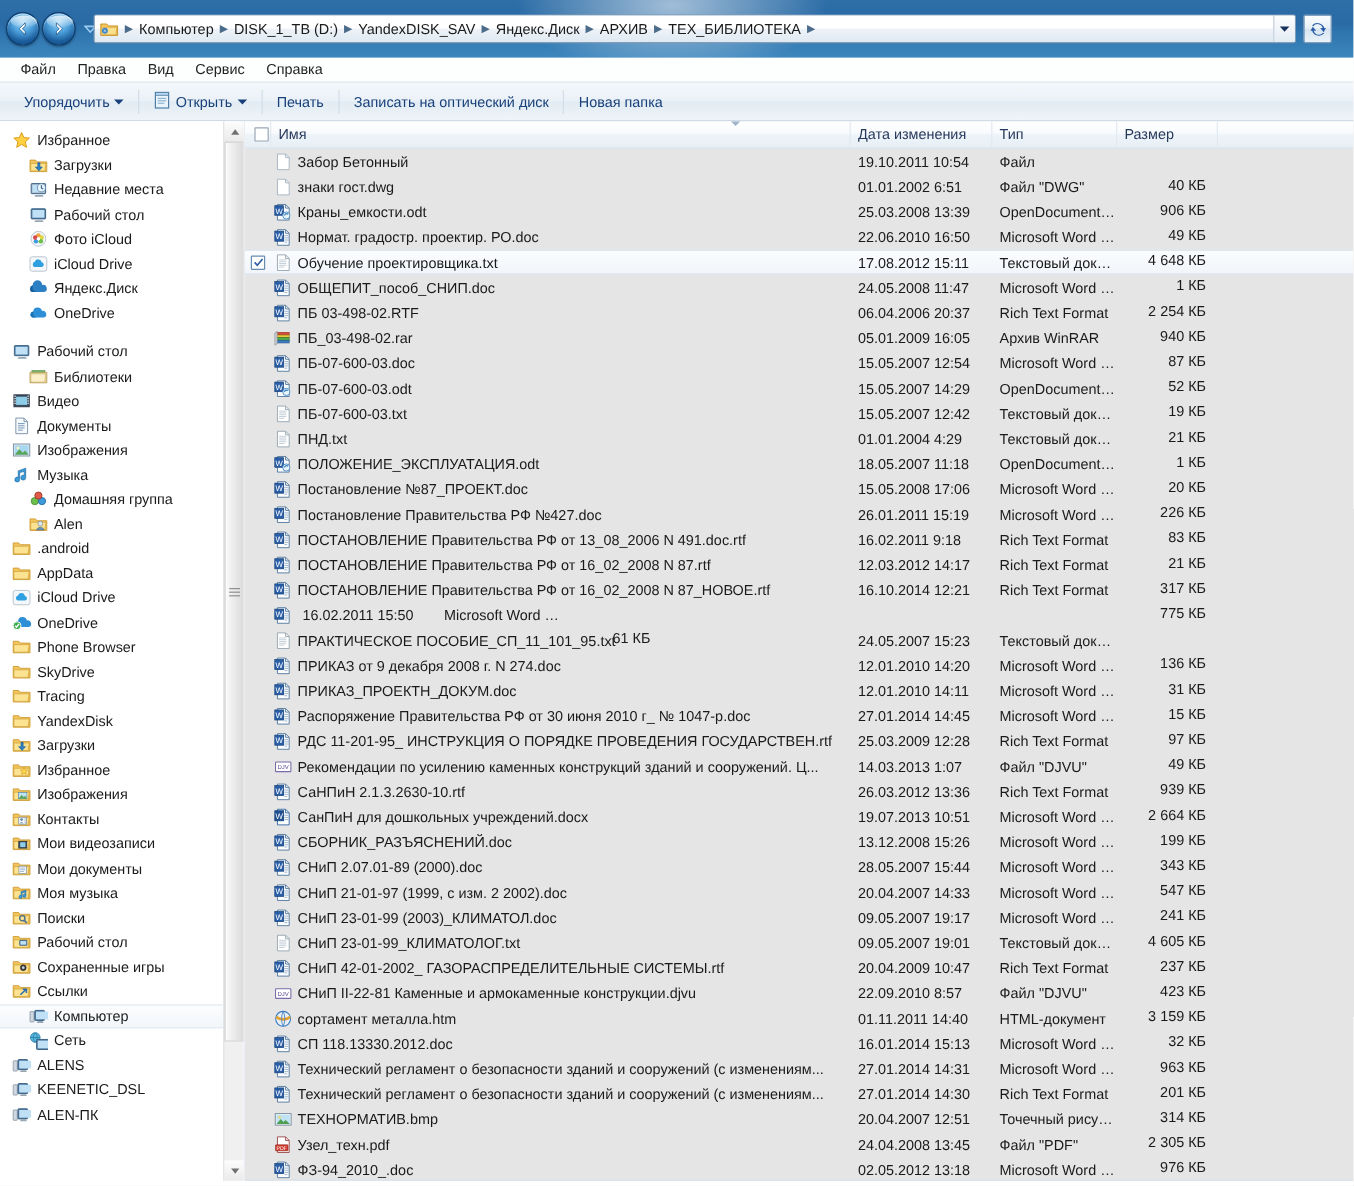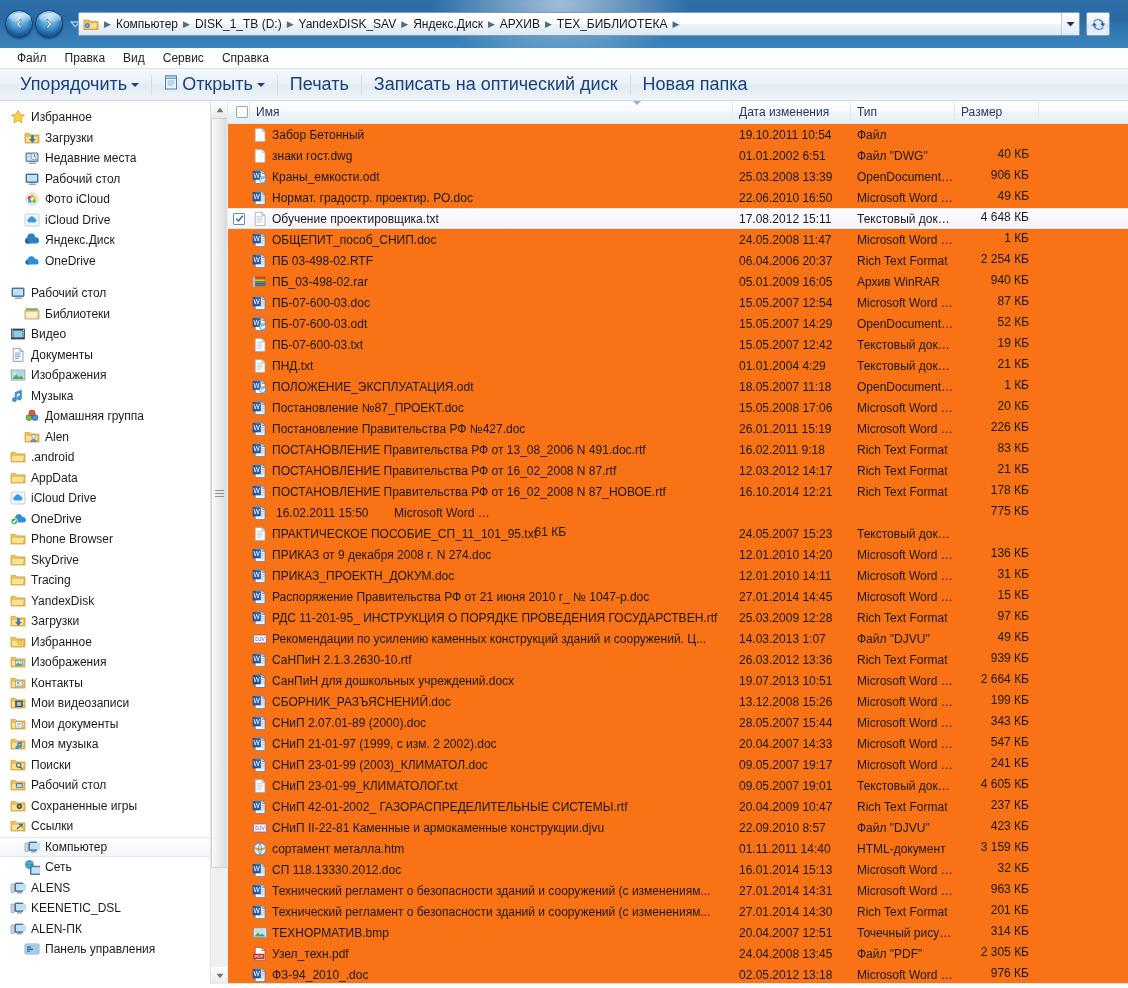--- a/index.html
+++ b/index.html
@@ -94,31 +94,31 @@
   
   .toolbar {
     height: 32px;
     background: linear-gradient(to bottom,#f4f8fb 0%,#eaf1f7 48%,#e2ebf3 52%,#eef4f9 100%);
     border-bottom: 1px solid #cfdbe6;
     display: flex; align-items: center;
     padding-left: 12px;
   }
   .tbitem {
     display: flex; align-items: center; gap: 4px;
-    padding: 3px 8px; color: #18407a; font-size: 18px; white-space: nowrap;
+    padding: 3px 8px; color: #18407a; font-size: 12px; white-space: nowrap;
   }
   .tbsep { width:1px; height:20px; background:#d2dde7; margin:0 4px; }
   .caret-dn { width:0;height:0;border-left:4px solid transparent;border-right:4px solid transparent;border-top:4px solid #18407a; }
 
   
   .main { display: flex; height: 883px; }
 
   
   .sidebar {
-    width: 228px;
+    width: 204px;
     background: #fff;
     position: relative;
     overflow: hidden;
     border-right: 1px solid #e6ecf2;
   }
   .nav-list { padding-top: 6px; }
   .nav-item {
     height: 20.5px;
     display: flex; align-items: center;
     font-size: 12px; color: #1b1b1b;
@@ -148,21 +148,21 @@
   .sb-thumb {
     position:absolute; left:0; top: 17px; width:17px; height: 750px;
     background: linear-gradient(to right,#fdfdfd 0%,#f2f2f2 25%,#e3e3e3 70%,#dcdcdc 100%);
     border: 1px solid #d2d2d2; border-radius: 1px;
     display:flex;align-items:center;justify-content:center;
   }
   .grip { width: 9px; }
   .grip div { height:1px; background:#8f8f8f; margin:2px 0; }
 
   
-  .filepane { flex: 1; background: #f97316; position: relative; overflow: hidden; }
+  .filepane { flex: 1; background: #e5e5e5; position: relative; overflow: hidden; }
   .colhead {
     height: 23px;
     background: linear-gradient(to bottom,#ffffff 0%,#f7fafc 48%,#eef4f9 50%,#e7eff6 100%);
     border-bottom: 1px solid #dde5ed;
     display: flex; align-items: center;
     font-size: 12px; color: #26395c;
     position: relative;
   }
   .colhead .cell { height:23px; display:flex; align-items:center; border-right:1px solid #e2e9f0; padding-left:6px; }
   .col-chk { width: 22px; justify-content: center; padding-left:0; }
@@ -718,32 +718,20 @@
           <span class="ic">
             <svg width="16" height="16" viewBox="0 0 16 16">
               <rect x="1" y="4" width="3.4" height="8.6" rx=".5" fill="#cfd8e0" stroke="#7d8b98" stroke-width=".6"></rect>
               <rect x="5" y="3" width="8" height="8.4" rx=".6" fill="#4f7fa8" stroke="#3b5f80" stroke-width=".8"></rect>
               <rect x="6" y="4" width="10" height="6.4" fill="#bfe0f5"></rect>
               <path d="M7.5 11.8 H11.5 L12.4 13.4 H6.6 Z" fill="#98a8b5"></path>
             </svg>
           </span>
           <span>ALEN-ПК</span>
         </div>
-        <div class="nav-item ind1">
-          <span class="ic">
-            <svg width="16" height="16" viewBox="0 0 16 16">
-              <rect x="1" y="3" width="14" height="10" rx="1" fill="#e4edf4" stroke="#7b8e9f" stroke-width=".8"></rect>
-              <rect x="2" y="4" width="12" height="8" fill="#9ecdea"></rect>
-              <rect x="3" y="5.4" width="4" height="1.4" fill="#2f6fa8"></rect>
-              <rect x="3" y="7.6" width="6" height="1.4" fill="#2f6fa8"></rect>
-              <rect x="3" y="9.6" width="3" height="1.2" fill="#2f6fa8"></rect>
-            </svg>
-          </span>
-          <span>Панель управления</span>
-        </div>
       </div>
 
     <div class="sb-track">
       <div class="sb-arrow">
         <svg width="8" height="6" viewBox="0 0 8 6">
             <path d="M4 .8 L7.4 5.2 L.6 5.2 Z" fill="#707070"></path>
           </svg>
       </div>
       <div class="sb-thumb">
         <div class="grip">
@@ -1034,21 +1022,21 @@
               <path d="M3.2 1.4 H10 L13 4.4 V14.4 H3.2 Z" fill="#fbfdff" stroke="#5b7da0" stroke-width=".8"></path>
               <path d="M10 1.4 V4.4 H13" fill="none" stroke="#5b7da0" stroke-width=".8"></path>
               <rect x="1" y="2.6" width="7.4" height="8.4" fill="#2a5fa8" stroke="#15407a" stroke-width=".6"></rect>
               <text x="4.7" y="9.3" font-size="6.6" font-family="Liberation Sans, sans-serif" fill="#fff" text-anchor="middle">W</text>
               <path d="M9 6.4 H12.4 M9 8.2 H12.4 M9 10 H12.4 M9 11.8 H11.4" stroke="#8fa9c2" stroke-width=".7"></path>
             </svg>
           </span>
           <span class="c-name">ПОСТАНОВЛЕНИЕ Правительства РФ от 16_02_2008 N 87.rtf</span>
           <span class="c-date">12.03.2012 14:17</span>
           <span class="c-type">Rich Text Format</span>
-          <span class="c-size">178 КБ</span>
+          <span class="c-size">317 КБ</span>
         </div>
         <div class="row">
           <span class="c-chk"></span>
           <span class="c-ico">
             <svg width="16" height="16" viewBox="0 0 16 16">
               <path d="M3.2 1.4 H10 L13 4.4 V14.4 H3.2 Z" fill="#fbfdff" stroke="#5b7da0" stroke-width=".8"></path>
               <path d="M10 1.4 V4.4 H13" fill="none" stroke="#5b7da0" stroke-width=".8"></path>
               <rect x="1" y="2.6" width="7.4" height="8.4" fill="#2a5fa8" stroke="#15407a" stroke-width=".6"></rect>
               <text x="4.7" y="9.3" font-size="6.6" font-family="Liberation Sans, sans-serif" fill="#fff" text-anchor="middle">W</text>
               <path d="M9 6.4 H12.4 M9 8.2 H12.4 M9 10 H12.4 M9 11.8 H11.4" stroke="#8fa9c2" stroke-width=".7"></path>
@@ -1124,21 +1112,21 @@
           <span class="c-chk"></span>
           <span class="c-ico">
             <svg width="16" height="16" viewBox="0 0 16 16">
               <path d="M3.2 1.4 H10 L13 4.4 V14.4 H3.2 Z" fill="#fbfdff" stroke="#5b7da0" stroke-width=".8"></path>
               <path d="M10 1.4 V4.4 H13" fill="none" stroke="#5b7da0" stroke-width=".8"></path>
               <rect x="1" y="2.6" width="7.4" height="8.4" fill="#2a5fa8" stroke="#15407a" stroke-width=".6"></rect>
               <text x="4.7" y="9.3" font-size="6.6" font-family="Liberation Sans, sans-serif" fill="#fff" text-anchor="middle">W</text>
               <path d="M9 6.4 H12.4 M9 8.2 H12.4 M9 10 H12.4 M9 11.8 H11.4" stroke="#8fa9c2" stroke-width=".7"></path>
             </svg>
           </span>
-          <span class="c-name">Распоряжение Правительства РФ от 21 июня 2010 г_ № 1047-р.doc</span>
+          <span class="c-name">Распоряжение Правительства РФ от 30 июня 2010 г_ № 1047-р.doc</span>
           <span class="c-date">27.01.2014 14:45</span>
           <span class="c-type">Microsoft Word 9...</span>
           <span class="c-size">97 КБ</span>
         </div>
         <div class="row">
           <span class="c-chk"></span>
           <span class="c-ico">
             <svg width="16" height="16" viewBox="0 0 16 16">
               <path d="M3.2 1.4 H10 L13 4.4 V14.4 H3.2 Z" fill="#fbfdff" stroke="#5b7da0" stroke-width=".8"></path>
               <path d="M10 1.4 V4.4 H13" fill="none" stroke="#5b7da0" stroke-width=".8"></path>

